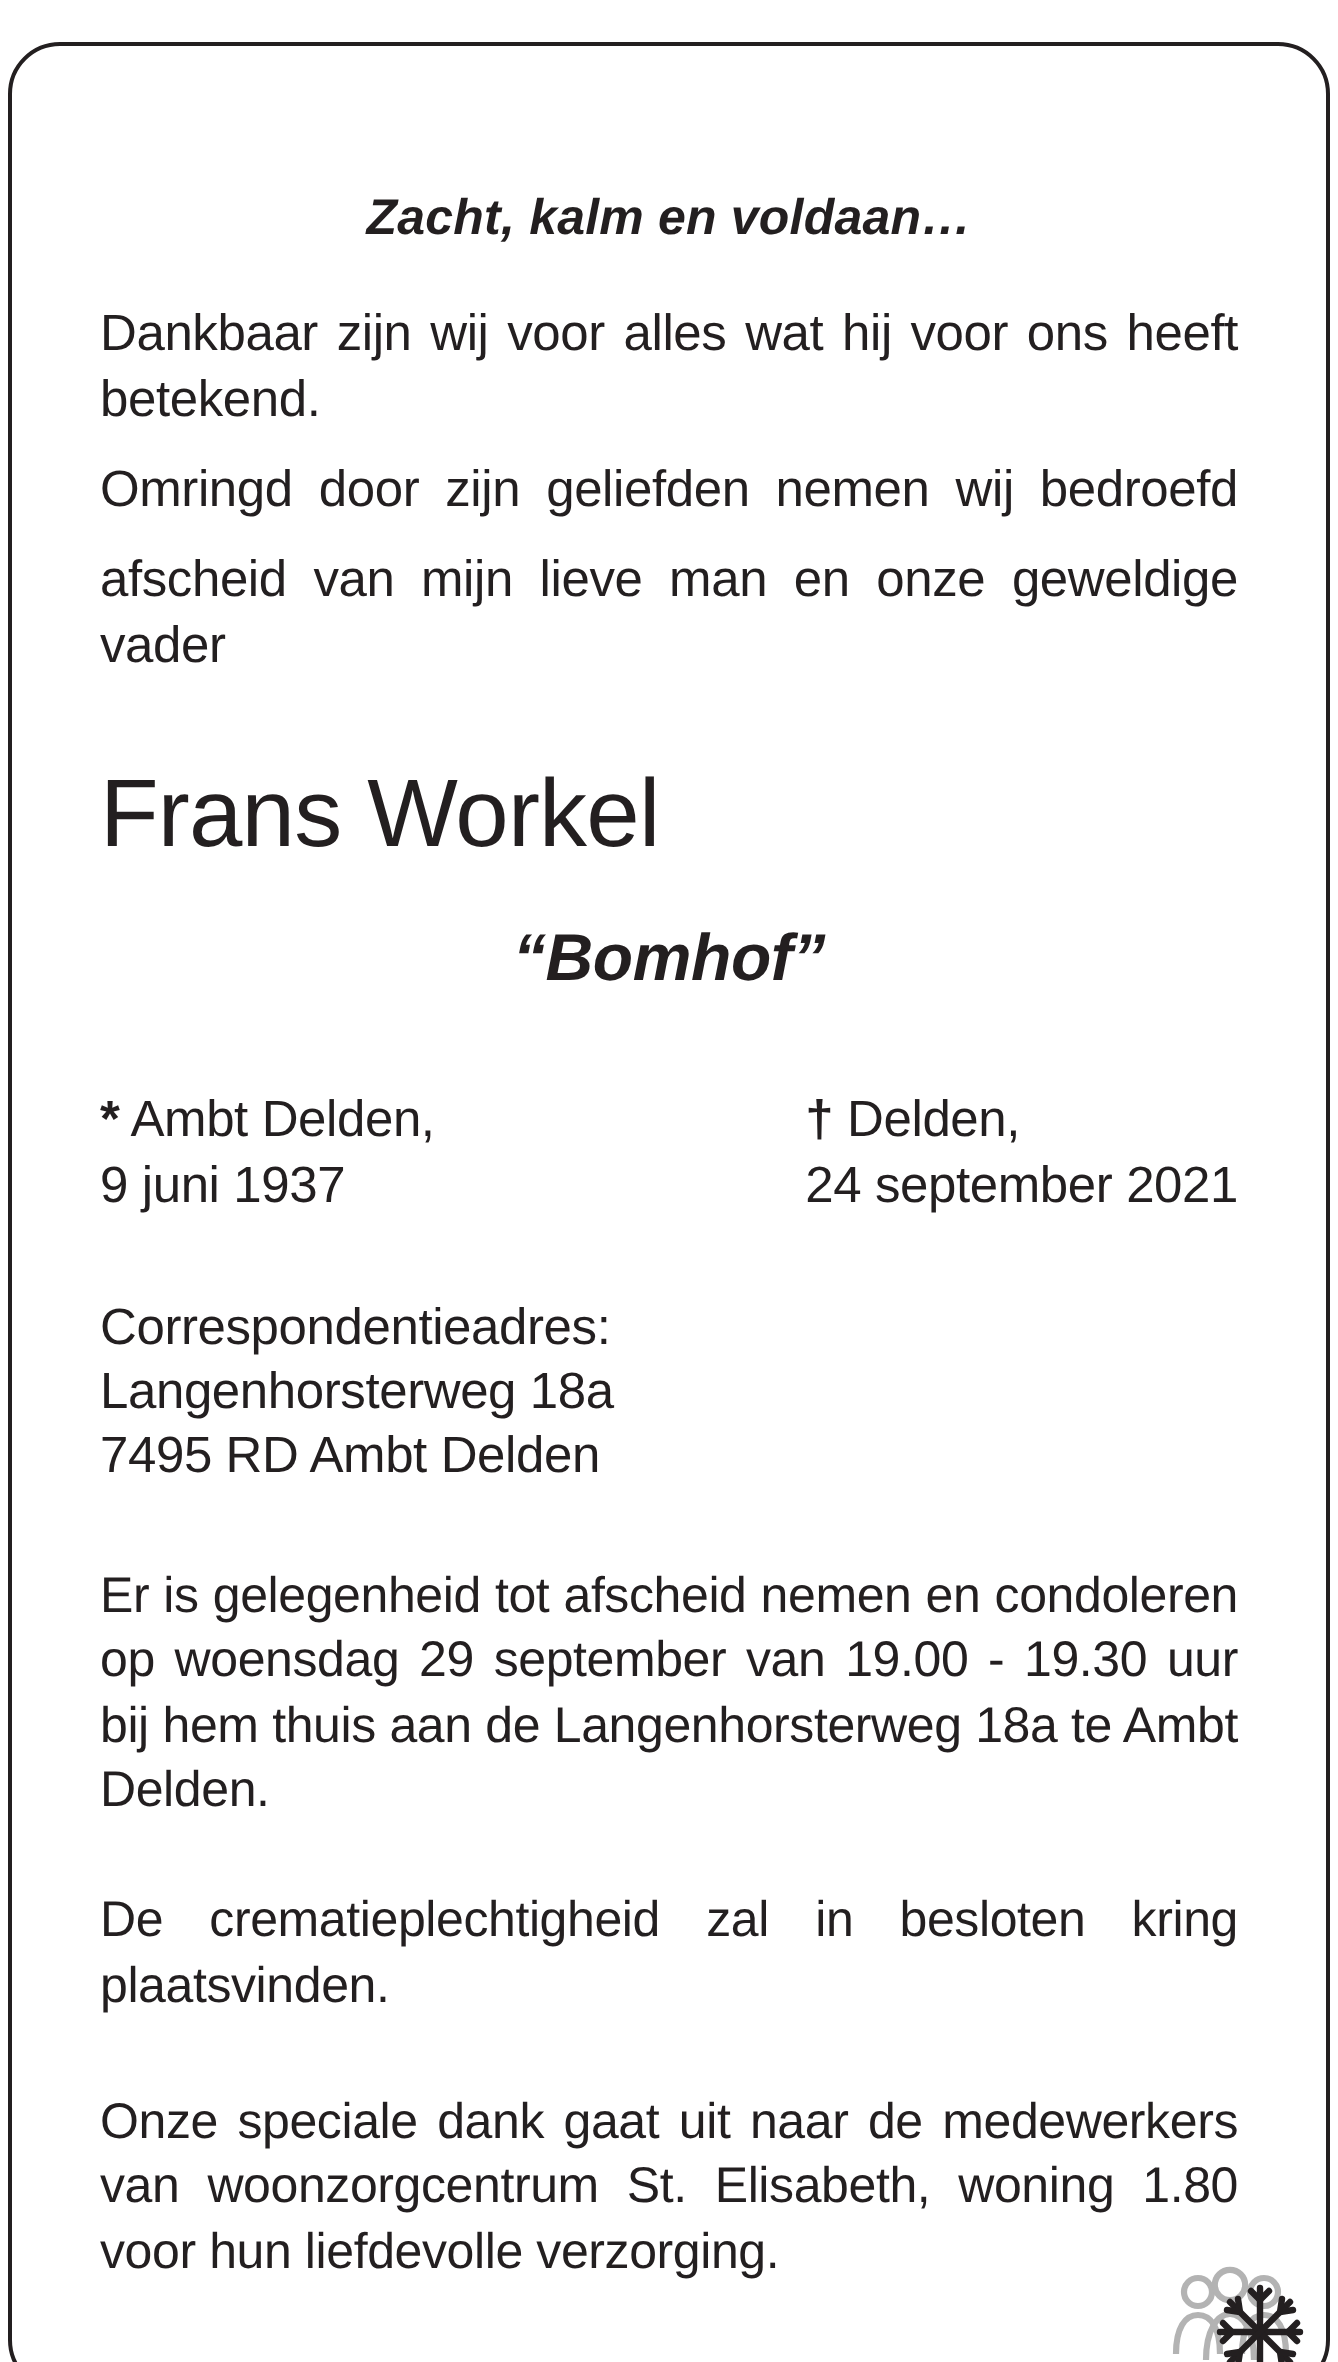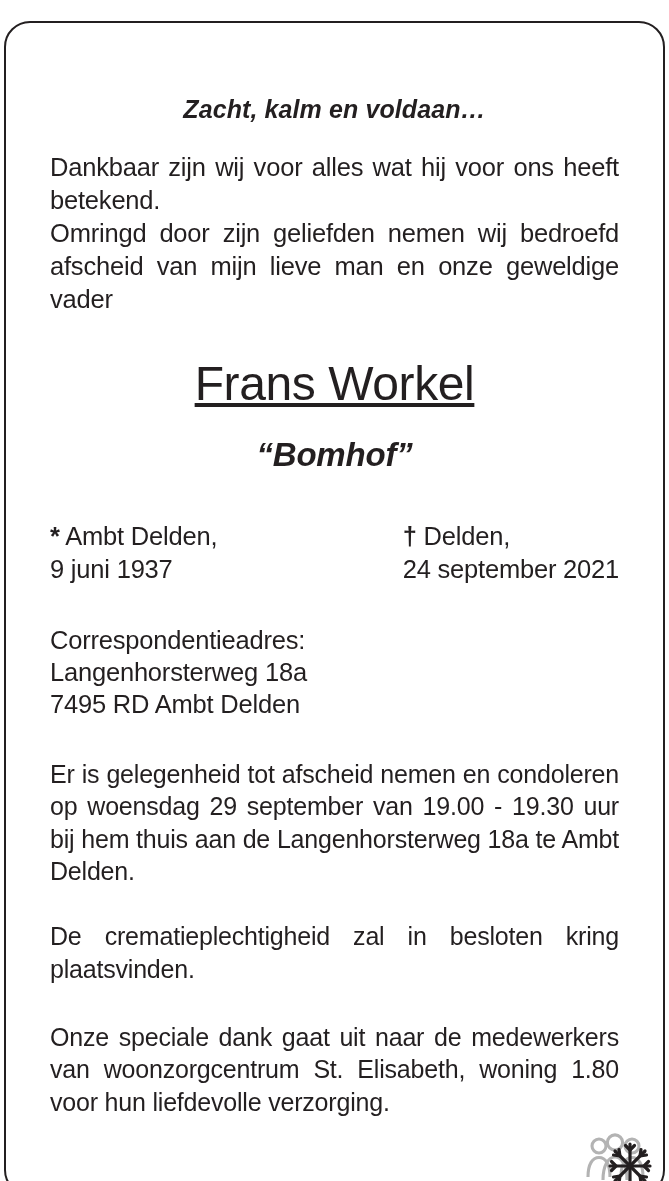--- a/index.html
+++ b/index.html
@@ -54,31 +54,30 @@
     font-size: 25.5px;
     line-height: 1.29;
     letter-spacing: -0.2px;
   }
   .intro-para-plain {
     text-align: left;
   }
   .intro-tight {
     text-align: justify;
     text-align-last: justify;
+    margin-top: 12px;
   }
 
   
   .name-main {
-    text-align: center;
     font-size: 48px;
     font-weight: 400;
     letter-spacing: -0.4px;
     margin-top: 44px;
     line-height: 1.05;
-    text-decoration: underline;
   }
   .name-nick {
     text-align: center;
     font-size: 33px;
     font-style: italic;
     font-weight: 600;
     letter-spacing: -0.2px;
     margin-top: 28px;
     line-height: 1.05;
   }

